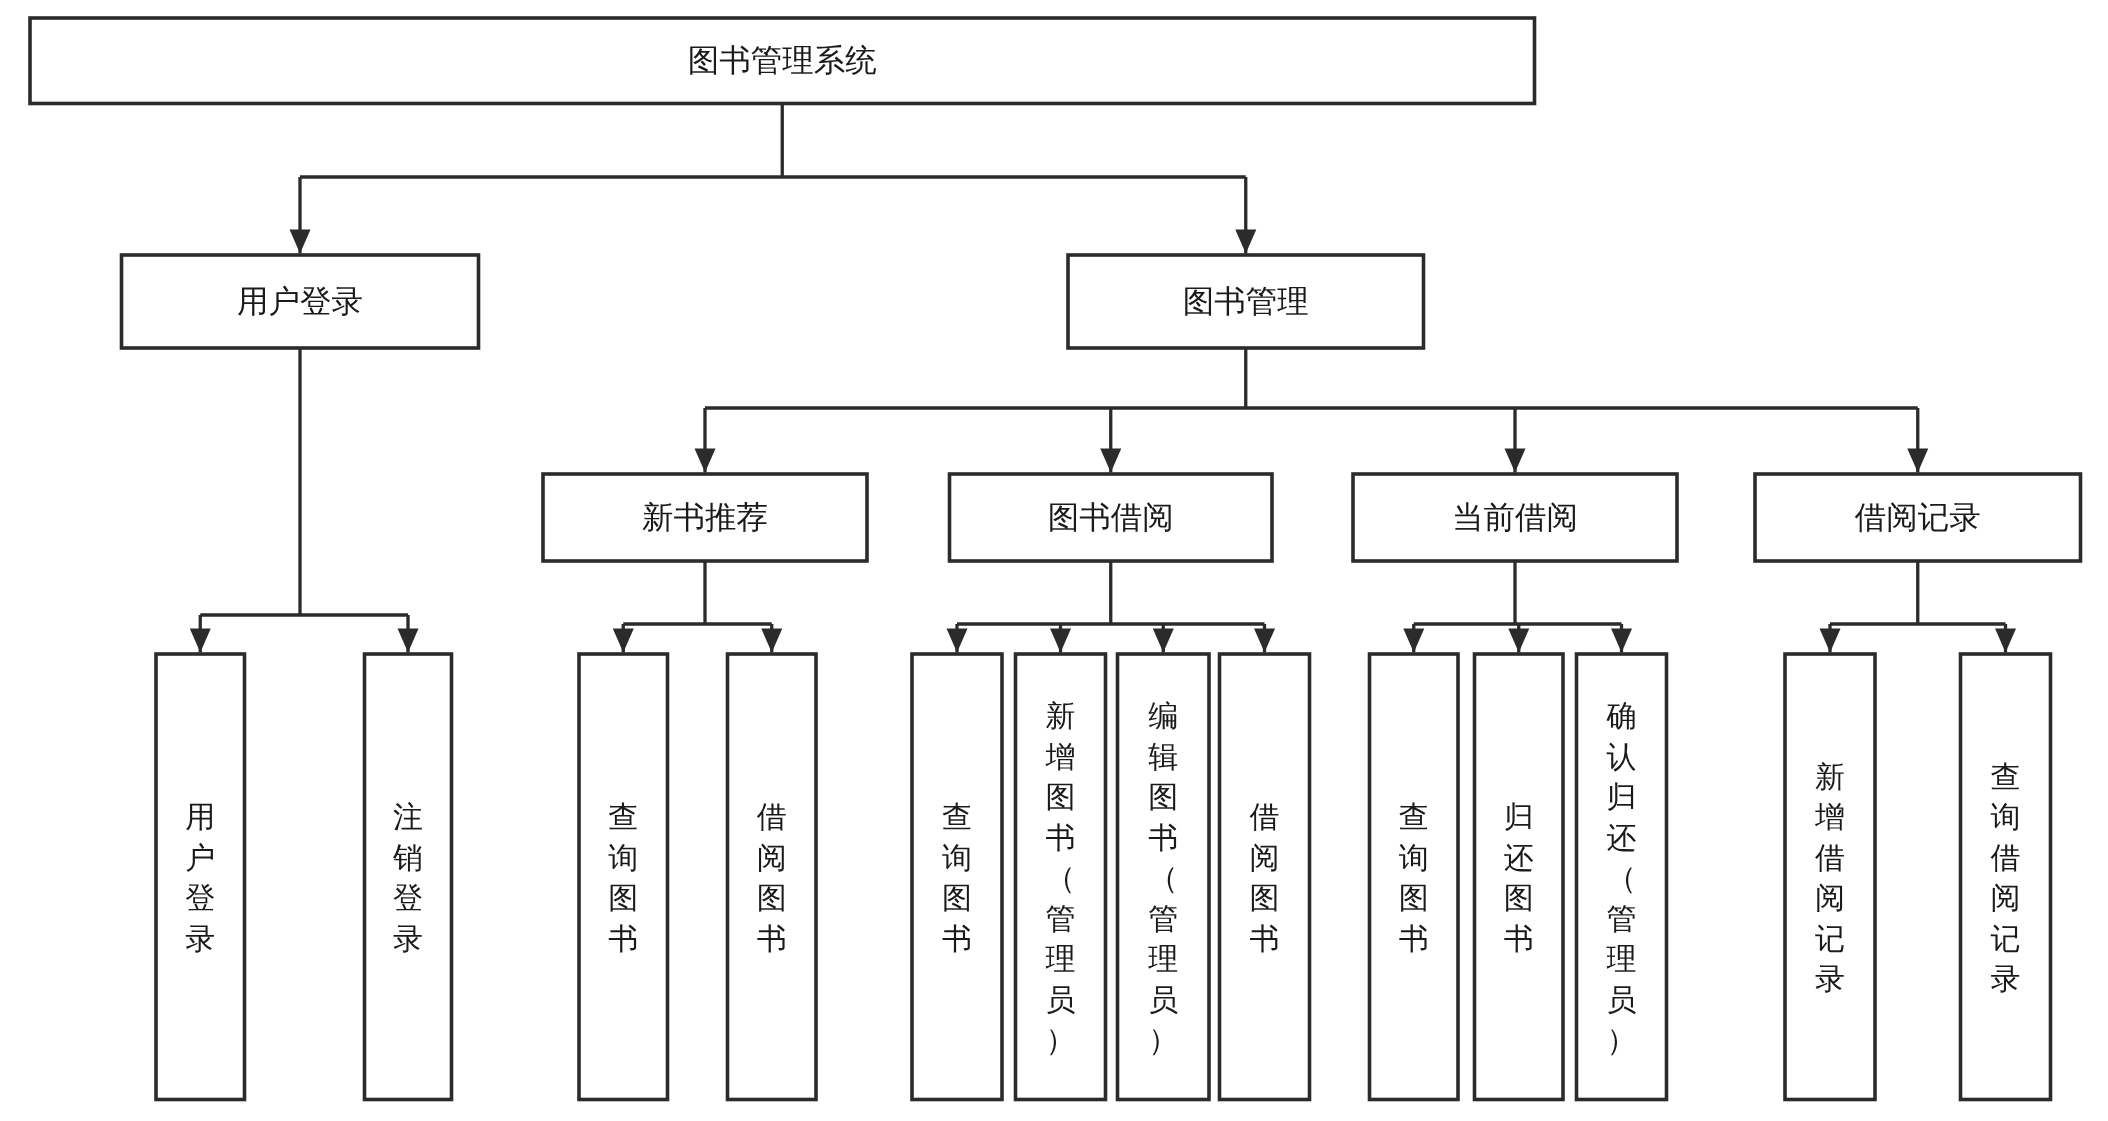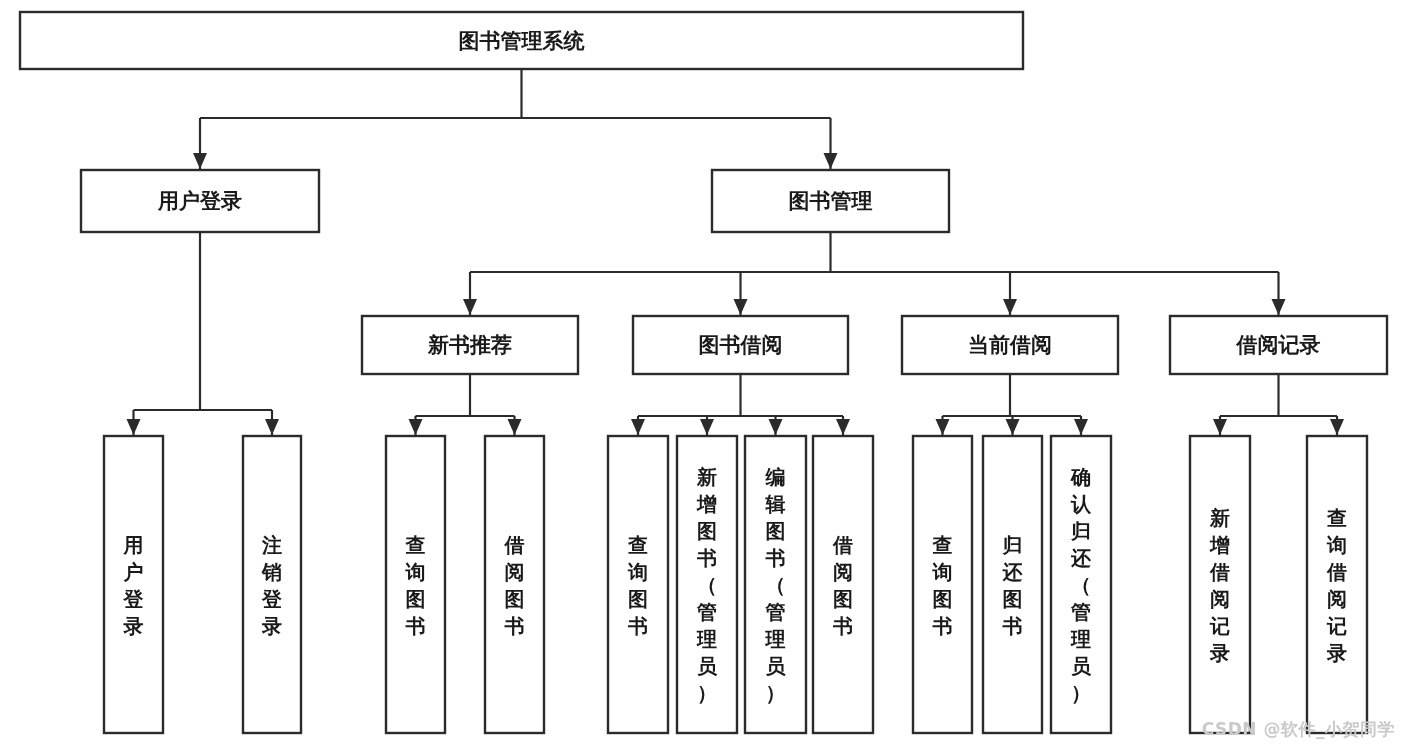--- a/index.html
+++ b/index.html
@@ -13,21 +13,20 @@
     font-family: "DejaVu Sans", "Liberation Sans", sans-serif;
     overflow: hidden;
     position: relative;
   }
   #diagram-root {
     position: absolute;
     left: 0;
     top: 0;
     width: 1405px;
     height: 747px;
-    font-weight: bold;
   }
   svg#flow {
     display: block;
     width: 1405px;
     height: 747px;
   }
   .node-rect {
     fill: #ffffff;
     stroke: #2b2b2b;
     stroke-width: 2.4;
@@ -201,14 +200,13 @@
         <g>
           <rect x="1190" y="436" width="60" height="297" class="node-rect"></rect>
           <text x="1220" y="524.56" class="leaf-label"><tspan x="1220" dy="0">新</tspan><tspan x="1220" dy="27">增</tspan><tspan x="1220" dy="27">借</tspan><tspan x="1220" dy="27">阅</tspan><tspan x="1220" dy="27">记</tspan><tspan x="1220" dy="27">录</tspan></text>
         </g>
         <g>
           <rect x="1307" y="436" width="60" height="297" class="node-rect"></rect>
           <text x="1337" y="524.56" class="leaf-label"><tspan x="1337" dy="0">查</tspan><tspan x="1337" dy="27">询</tspan><tspan x="1337" dy="27">借</tspan><tspan x="1337" dy="27">阅</tspan><tspan x="1337" dy="27">记</tspan><tspan x="1337" dy="27">录</tspan></text>
         </g>
       </g>
   </svg>
-  <div class="watermark">CSDN @软件_小贺同学</div>
 </div>
 
 </body></html>

